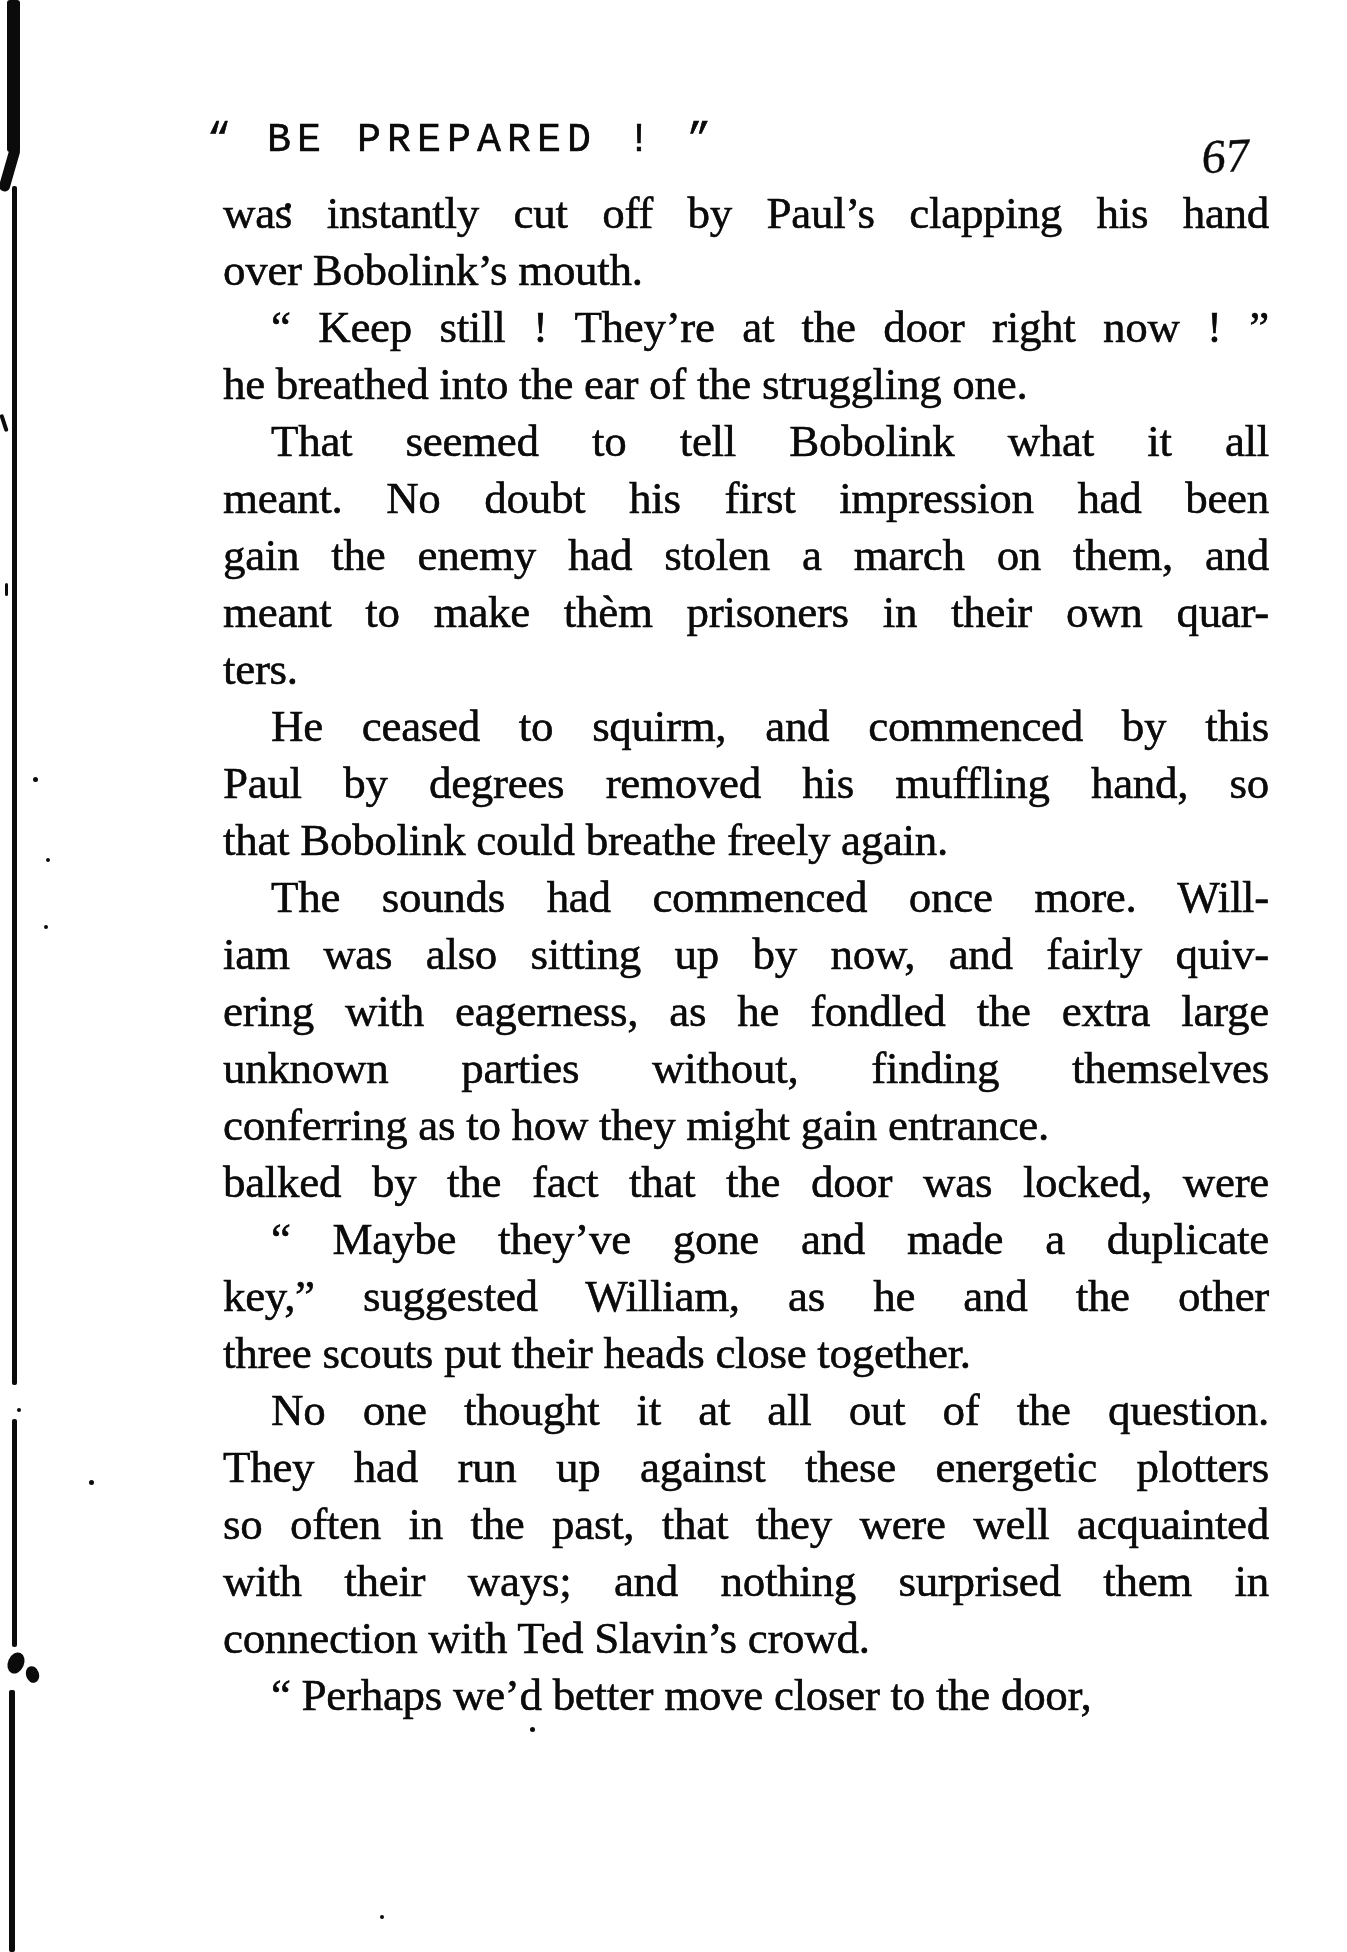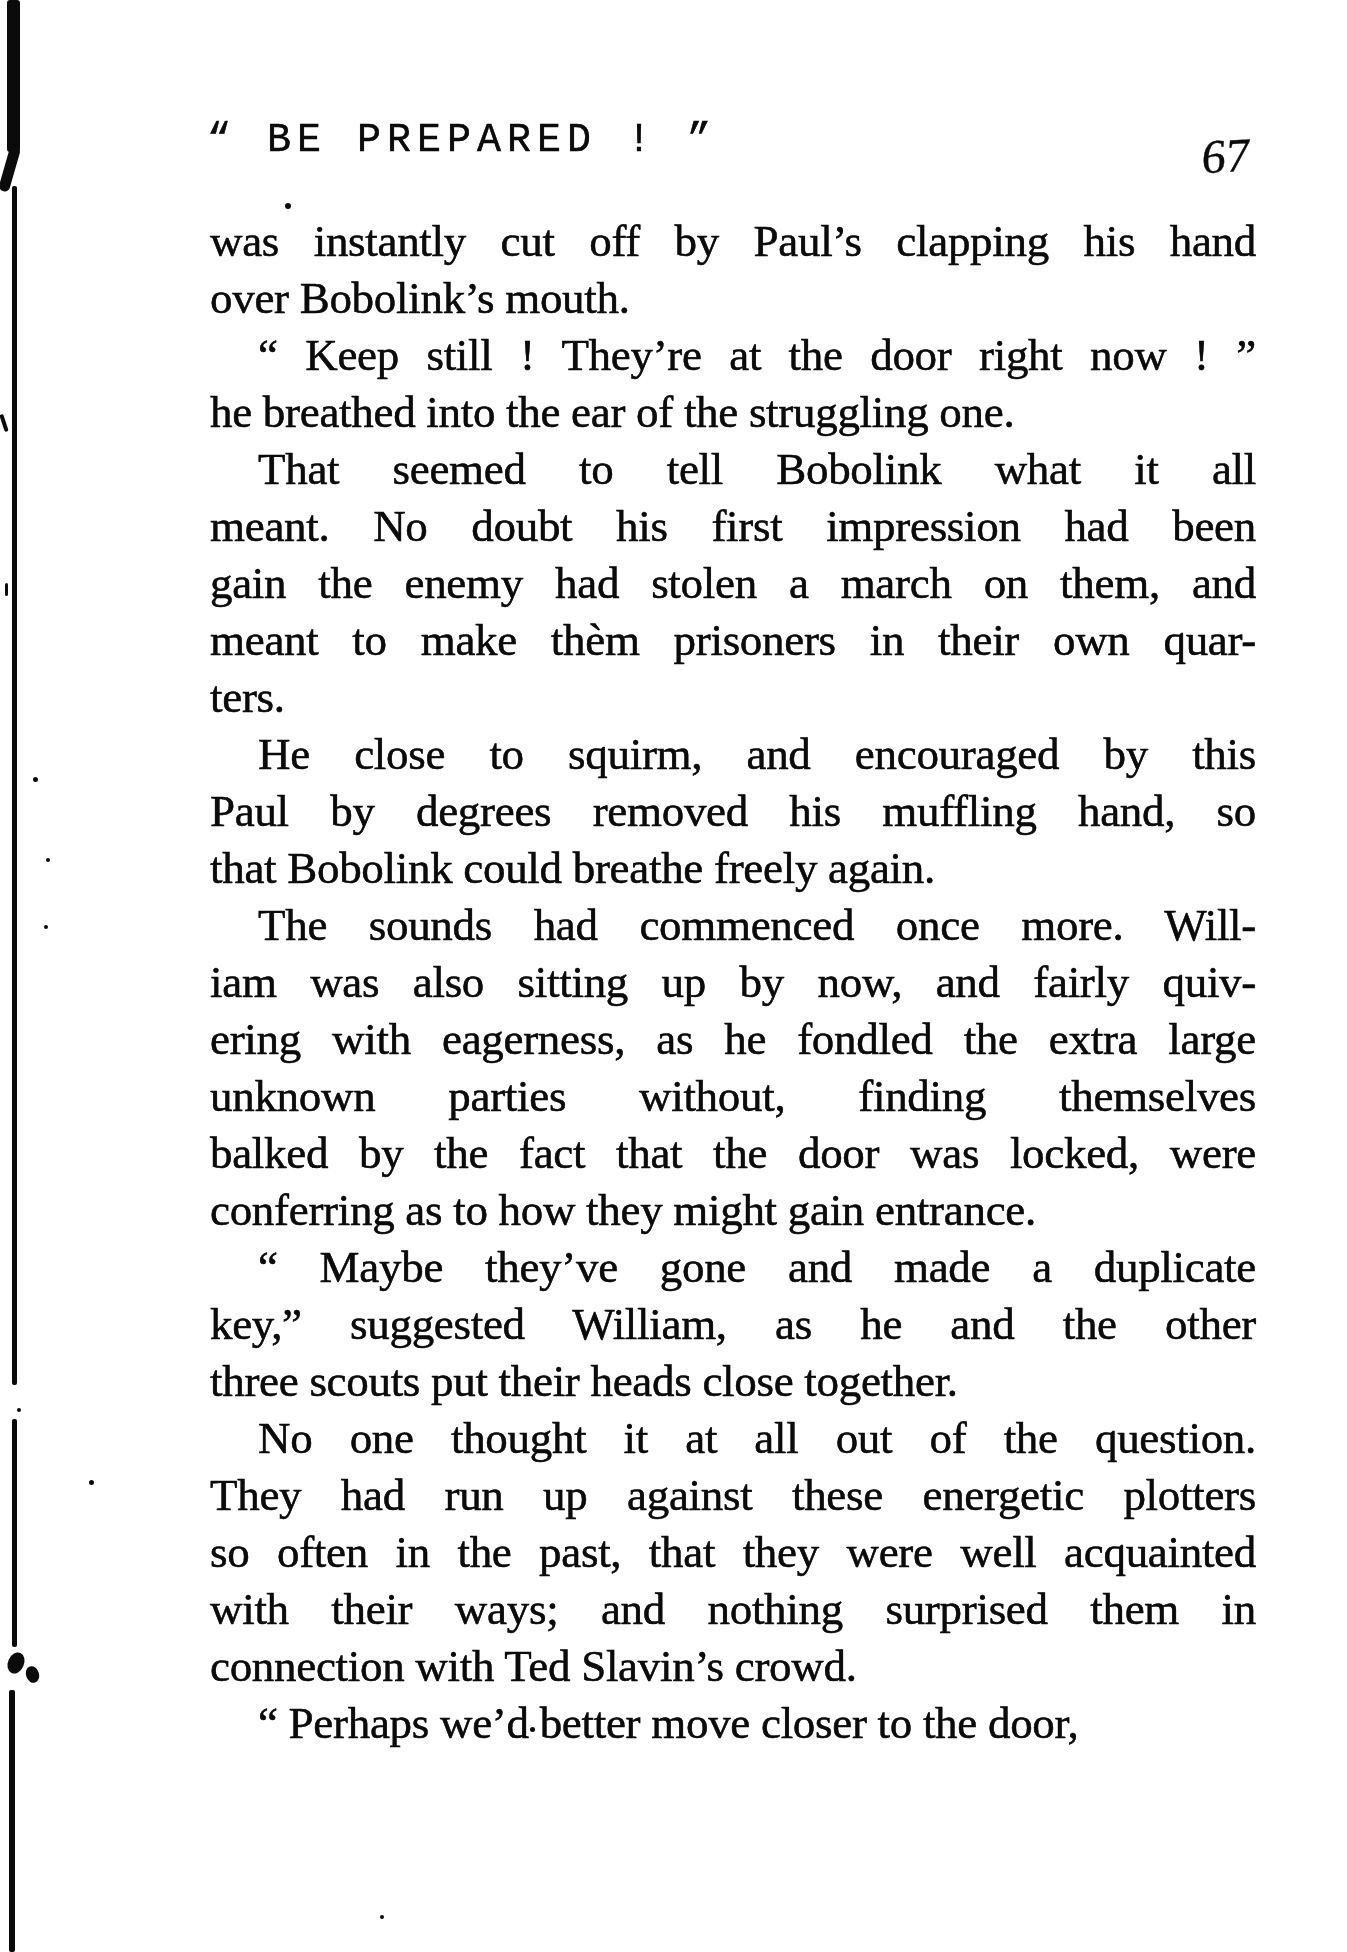--- a/index.html
+++ b/index.html
@@ -26,21 +26,21 @@
   .page-number {
     position:absolute;
     left:1202px; top:128px;
     font-size:48px;
     transform:skewX(-7deg) rotate(-3deg);
     -webkit-text-stroke:0.4px #0b0b0b;
   }
   
   .body-col {
     position:absolute;
-    left:210px; top:185px; width:1046px;margin-top:28px;
+    left:223px; top:185px; width:1046px;
   }
   .line {
     height:57px;
     line-height:57px;
     font-size:45px;
     letter-spacing:-0.3px;
     -webkit-text-stroke:0.45px #0b0b0b;
     text-shadow:0 0 0.5px rgba(0,0,0,0.5);
     overflow:visible;
     white-space:normal;
@@ -89,29 +89,29 @@
   <div class="body-col" id="body-col">
       <div class="line just">was instantly cut off by Paul’s clapping his hand</div>
       <div class="line">over Bobolink’s mouth.</div>
       <div class="line just indent">“ Keep still !  They’re at the door right now ! ”</div>
       <div class="line">he breathed into the ear of the struggling one.</div>
       <div class="line just indent">That seemed to tell Bobolink what it all</div>
       <div class="line just">meant.  No doubt his first impression had been</div>
       <div class="line just">gain the enemy had stolen a march on them, and</div>
       <div class="line just">meant to make thèm prisoners in their own quar-</div>
       <div class="line">ters.</div>
-      <div class="line just indent">He close to squirm, and encouraged by this</div>
+      <div class="line just indent">He ceased to squirm, and commenced by this</div>
       <div class="line just">Paul by degrees removed his muffling hand, so</div>
       <div class="line">that Bobolink could breathe freely again.</div>
       <div class="line just indent">The sounds had commenced once more.  Will-</div>
       <div class="line just">iam was also sitting up by now, and fairly quiv-</div>
       <div class="line just">ering with eagerness, as he fondled the extra large</div>
       <div class="line just">unknown parties without, finding themselves</div>
+      <div class="line">conferring as to how they might gain entrance.</div>
       <div class="line just">balked by the fact that the door was locked, were</div>
-      <div class="line">conferring as to how they might gain entrance.</div>
       <div class="line just indent">“ Maybe they’ve gone and made a duplicate</div>
       <div class="line just">key,” suggested William, as he and the other</div>
       <div class="line">three scouts put their heads close together.</div>
       <div class="line just indent">No one thought it at all out of the question.</div>
       <div class="line just">They had run up against these energetic plotters</div>
       <div class="line just">so often in the past, that they were well acquainted</div>
       <div class="line just">with their ways; and nothing surprised them in</div>
       <div class="line">connection with Ted Slavin’s crowd.</div>
       <div class="line indent">“ Perhaps we’d better move closer to the door,</div>
     </div>

